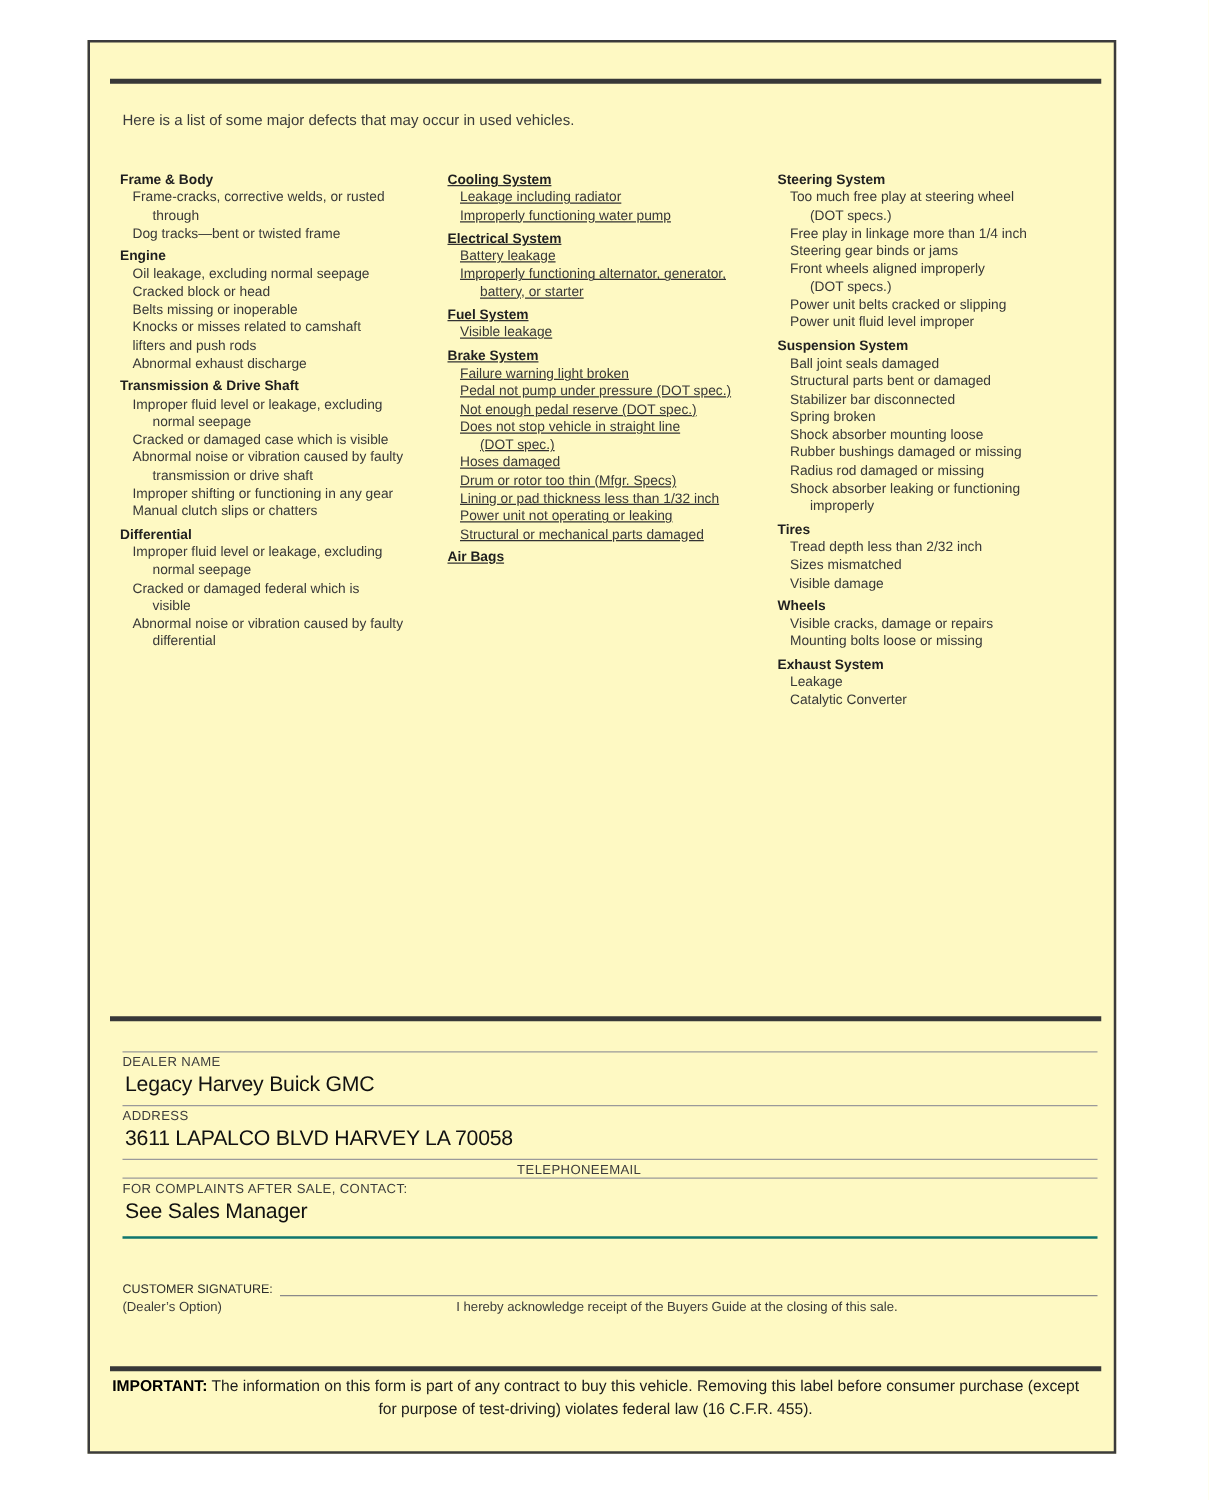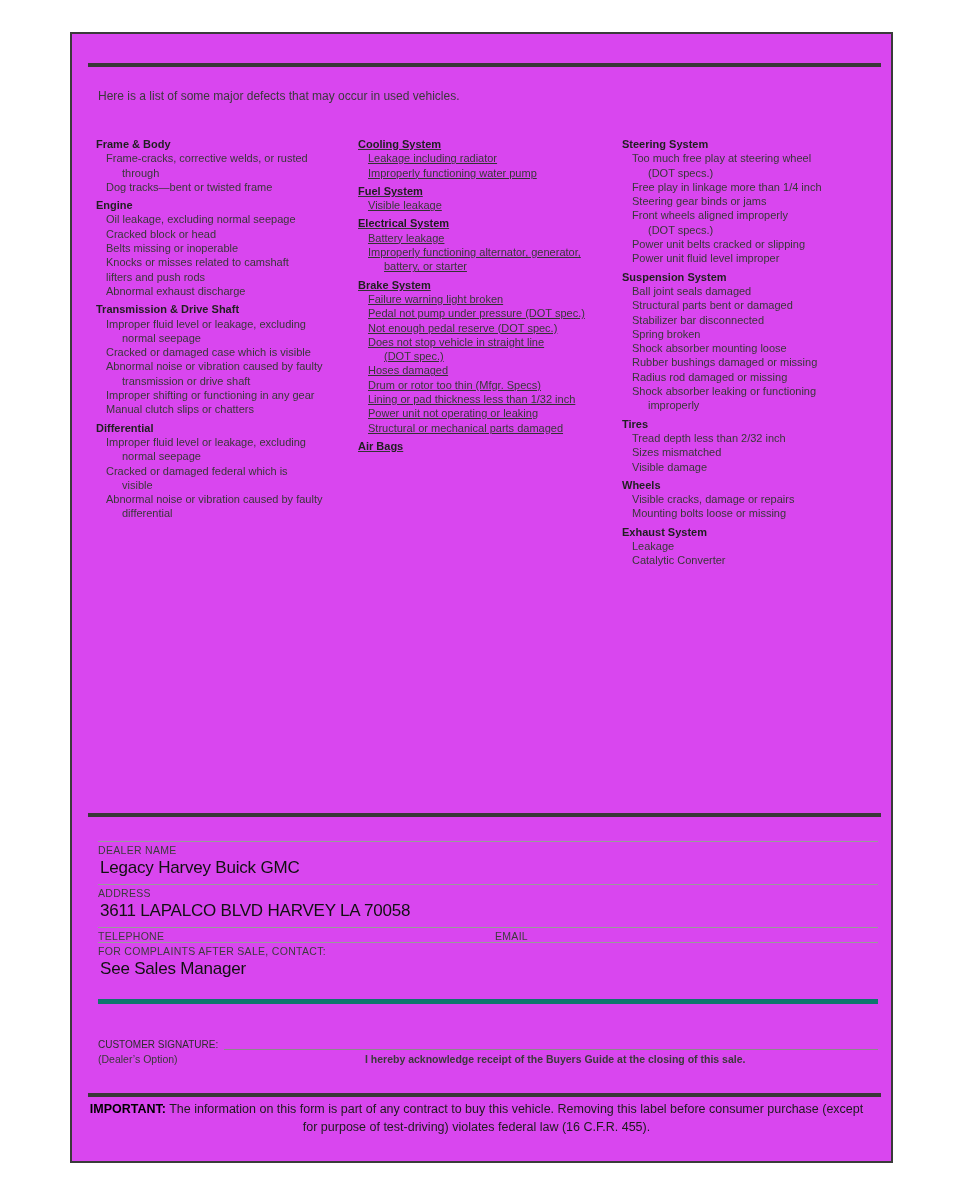--- a/index.html
+++ b/index.html
@@ -3,21 +3,21 @@
 <meta charset="utf-8">
 <style>
   html,body{margin:0;padding:0;}
   body{
     width:967px;height:1200px;background:#ffffff;position:relative;
     font-family:"Liberation Sans", sans-serif;color:#333;
     -webkit-font-smoothing:antialiased;
   }
   .frame{
     position:absolute;left:70px;top:32px;width:819px;height:1127px;
-    border:2px solid #3b3b3b;background:#d946ef;
+    border:2px solid #3b3b3b;background:#fef9c3;
   }
   .hbar{position:absolute;left:16px;right:10px;height:4px;background:#383838;}
   .top-bar{top:29px;}
   .mid-bar{top:779px;}
   .bottom-bar{top:1059px;}
   .intro{position:absolute;left:26px;top:55px;font-size:12px;color:#3a3a3a;}
   .cols{position:absolute;left:24px;top:100px;display:flex;}
   .col{font-size:11px;line-height:14.3px;}
   .col1{width:262px;}
   .col2{width:264px;text-decoration:underline;}
@@ -25,29 +25,29 @@
   .sec{margin-top:3px;margin-bottom:4px;}
   .sec-title{font-weight:bold;color:#1f1f1f;white-space:nowrap;}
   .itm{color:#383838;white-space:nowrap;}
   .ind1{padding-left:10px;}
   .ind2{padding-left:26px;}
   .form{position:absolute;left:26px;right:13px;top:807px;}
   .frow{border-top:1px solid #9a9a9a;padding-top:2px;}
   .flabel{font-size:10.5px;color:#3c3c3c;letter-spacing:.3px;}
   .fvalue{font-size:17px;color:#111;padding:2px 0 4px 2px;min-height:22px;letter-spacing:-.2px;}
   .tel-row .labels{display:flex;}
-  .tel-row .flabel.email{margin-left:15px;text-align:right;}
-  .tel-row .tel-lab{width:382px;}
-  .frow.last{border-bottom:5px solid #0f766e;padding-bottom:14px;}
+  .tel-row .flabel.email{margin-left:0;text-align:right;}
+  .tel-row .tel-lab{width:382px;text-align:right;}
+  .frow.last{border-bottom:2px solid #0f766e;padding-bottom:4px;}
   .sig-row{display:flex;align-items:flex-end;margin-top:32px;}
   .sig-label{font-size:10px;color:#2d2d2d;white-space:nowrap;}
   .sig-line{flex:1;border-bottom:1.5px solid #8a8a8a;margin-left:6px;height:13px;}
   .sig-sub-row{display:flex;margin-top:3px;}
   .sig-sub{font-size:10.5px;color:#3a3a3a;width:267px;}
-  .ack{font-size:10.5px;color:#3a3a3a;font-weight:bold;}
+  .ack{font-size:10.5px;color:#3a3a3a;}
   .important{
     position:absolute;left:16px;right:26px;top:1067px;
     font-size:12.5px;line-height:17.5px;color:#1c1c1c;text-align:center;
   }
   .important b{color:#000;}
 </style>
 </head>
 <body>
 
 <div class="frame">
@@ -93,28 +93,28 @@
           <div class="itm ind2">differential</div>
         </div>
       </div>
     <div class="col col2">
         <div class="sec">
           <div class="sec-title">Cooling System</div>
           <div class="itm ind1">Leakage including radiator</div>
           <div class="itm ind1">Improperly functioning water pump</div>
         </div>
         <div class="sec">
-          <div class="sec-title">Fuel System</div>
-          <div class="itm ind1">Visible leakage</div>
-        </div>
-        <div class="sec">
           <div class="sec-title">Electrical System</div>
           <div class="itm ind1">Battery leakage</div>
           <div class="itm ind1">Improperly functioning alternator, generator,</div>
           <div class="itm ind2">battery, or starter</div>
+        </div>
+        <div class="sec">
+          <div class="sec-title">Fuel System</div>
+          <div class="itm ind1">Visible leakage</div>
         </div>
         <div class="sec">
           <div class="sec-title">Brake System</div>
           <div class="itm ind1">Failure warning light broken</div>
           <div class="itm ind1">Pedal not pump under pressure (DOT spec.)</div>
           <div class="itm ind1">Not enough pedal reserve (DOT spec.)</div>
           <div class="itm ind1">Does not stop vehicle in straight line</div>
           <div class="itm ind2">(DOT spec.)</div>
           <div class="itm ind1">Hoses damaged</div>
           <div class="itm ind1">Drum or rotor too thin (Mfgr. Specs)</div>

